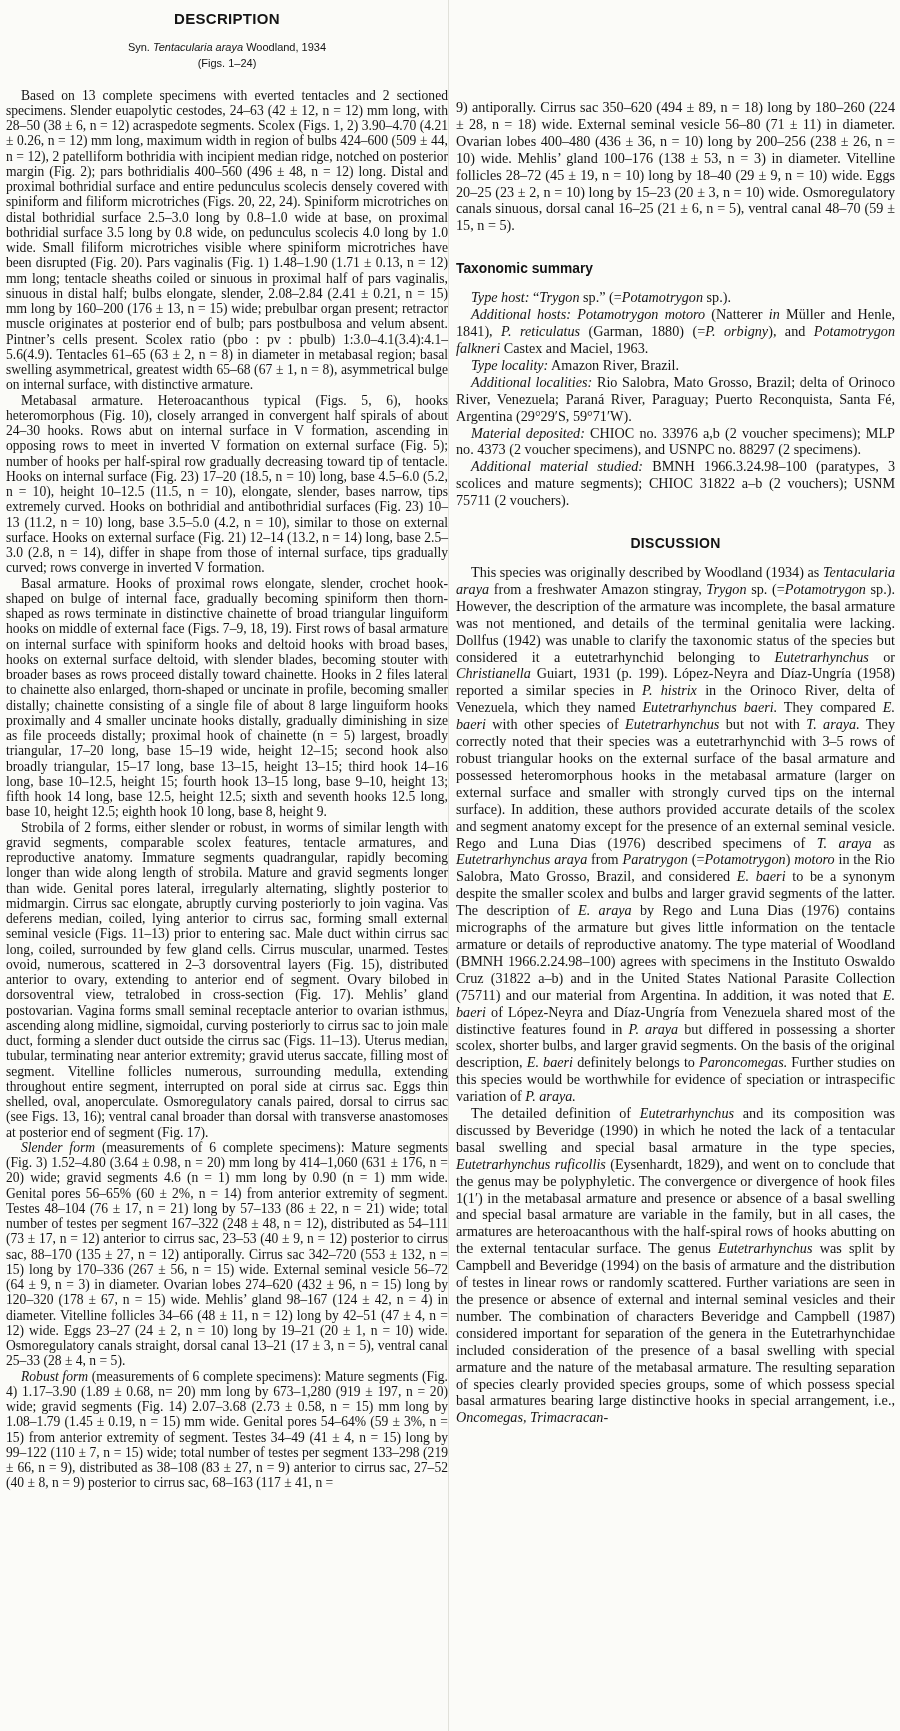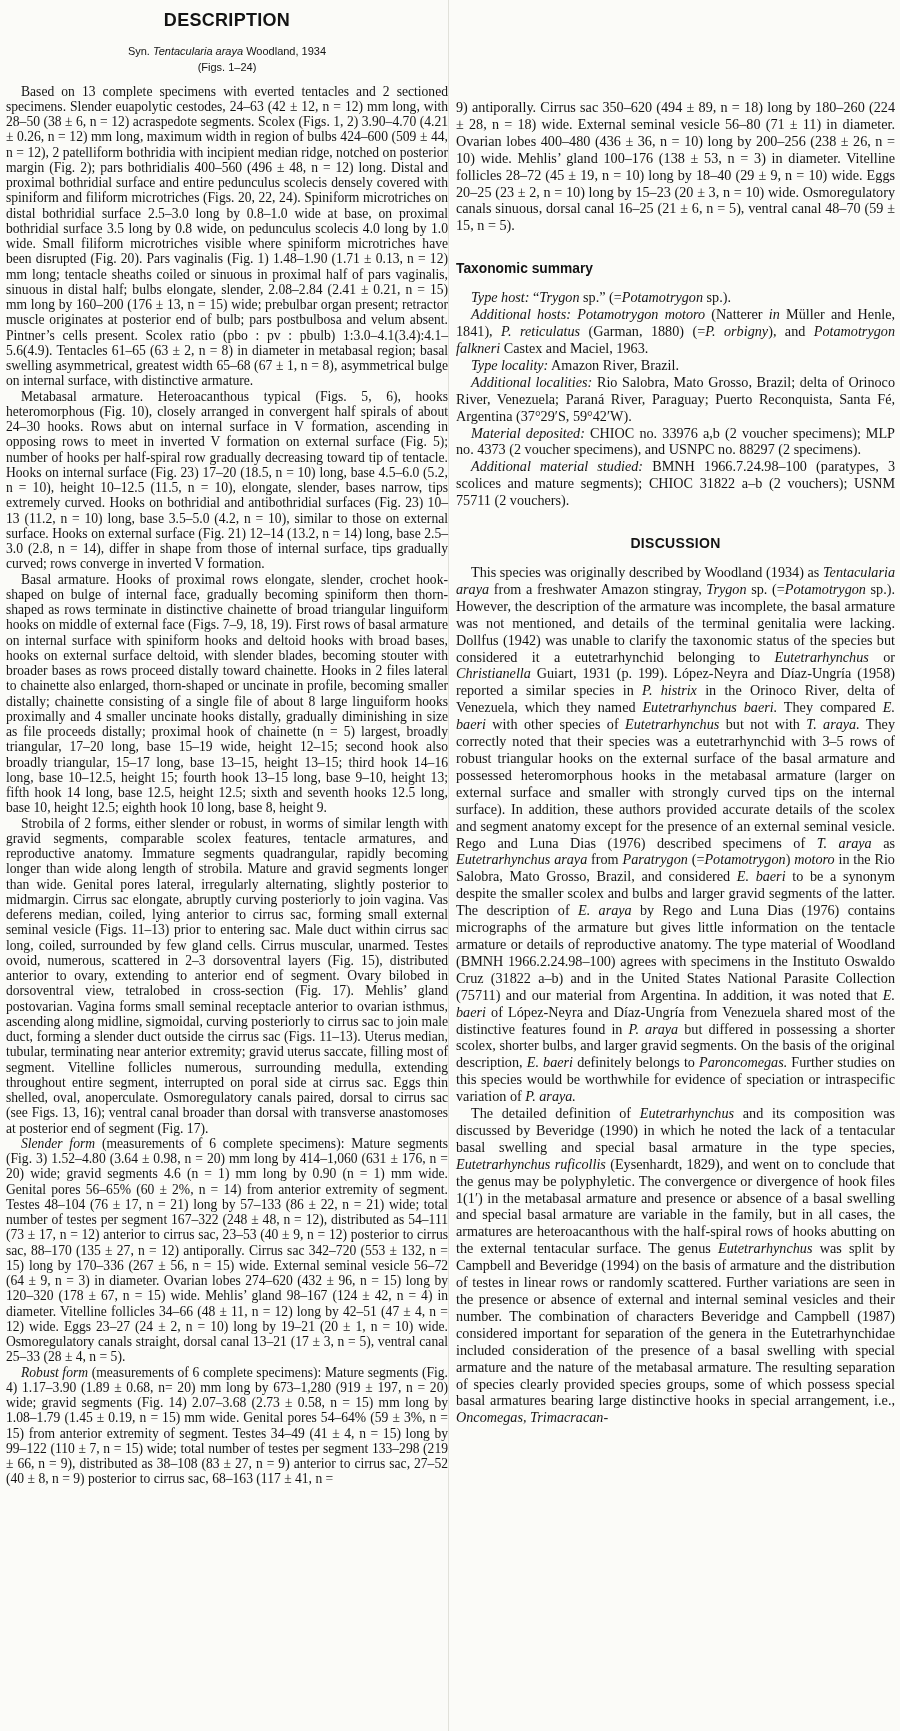--- a/index.html
+++ b/index.html
@@ -12,30 +12,30 @@
   .gutter {
     position:absolute; left:448px; top:0; width:1px; height:1731px;
     background:#e1e1da;
   }
   .col { position:absolute; box-sizing:border-box; }
   .col-left  { left:6px;  top:10px; width:442px; }
   .col-right { left:456px; top:99px; width:439px; }
 
   .sec-head {
     font-family:"Liberation Sans", sans-serif; font-weight:bold;
-    font-size:18px; text-align:center; margin:0; letter-spacing:.3px;
+    font-size:15px; text-align:center; margin:0; letter-spacing:.3px;
   }
   .title-block { margin-top:13px; }
   .t1 { font-family:"Liberation Sans", sans-serif; font-size:14px; font-weight:bold;
         text-align:center; margin:0; line-height:16.5px; }
   .t2 { font-family:"Liberation Sans", sans-serif; font-size:11px;
         text-align:center; margin:0; line-height:15.8px; }
 
   .body-text { text-align:justify; }
-  .col-left  .body-text { font-size:13.6px; line-height:15.25px; margin-top:8px; }
+  .col-left  .body-text { font-size:13.6px; line-height:15.25px; margin-top:16px; }
   .col-right .body-text { font-size:14.2px; line-height:16.9px; }
   .para { margin:0; }
   .indent { text-indent:15px; }
 
   .sub-head {
     font-family:"Liberation Sans", sans-serif; font-weight:bold;
     font-size:13.8px; text-align:left; margin:27px 0 13px 0;
   }
   .disc-head {
     font-family:"Liberation Sans", sans-serif; font-weight:bold;
@@ -69,22 +69,22 @@
 
 <div class="col col-right">
   <div class="body-text">
     <p class="para"><span>9) antiporally. Cirrus sac 350–620 (494 ± 89, n = 18) long by 180–260 (224 ± 28, n = 18) wide. External seminal vesicle 56–80 (71 ± 11) in diameter. Ovarian lobes 400–480 (436 ± 36, n = 10) long by 200–256 (238 ± 26, n = 10) wide. Mehlis’ gland 100–176 (138 ± 53, n = 3) in diameter. Vitelline follicles 28–72 (45 ± 19, n = 10) long by 18–40 (29 ± 9, n = 10) wide. Eggs 20–25 (23 ± 2, n = 10) long by 15–23 (20 ± 3, n = 10) wide. Osmoregulatory canals sinuous, dorsal canal 16–25 (21 ± 6, n = 5), ventral canal 48–70 (59 ± 15, n = 5).</span></p>
   </div>
   <h2 class="sub-head">Taxonomic summary</h2>
   <div class="body-text">
     <p class="para indent"><span class="st-i">Type host:</span><span> “</span><span class="st-i">Trygon</span><span> sp.” (=</span><span class="st-i">Potamotrygon</span><span> sp.).</span></p>
     <p class="para indent"><span class="st-i">Additional hosts:</span><span> </span><span class="st-i">Potamotrygon motoro</span><span> (Natterer </span><span class="st-i">in</span><span> Müller and Henle, 1841), </span><span class="st-i">P. reticulatus</span><span> (Garman, 1880) (=</span><span class="st-i">P. orbigny</span><span>), and </span><span class="st-i">Potamotrygon falkneri</span><span> Castex and Maciel, 1963.</span></p>
     <p class="para indent"><span class="st-i">Type locality:</span><span> Amazon River, Brazil.</span></p>
-    <p class="para indent"><span class="st-i">Additional localities:</span><span> Rio Salobra, Mato Grosso, Brazil; delta of Orinoco River, Venezuela; Paraná River, Paraguay; Puerto Reconquista, Santa Fé, Argentina (37°29′S, 59°42′W).</span></p>
+    <p class="para indent"><span class="st-i">Additional localities:</span><span> Rio Salobra, Mato Grosso, Brazil; delta of Orinoco River, Venezuela; Paraná River, Paraguay; Puerto Reconquista, Santa Fé, Argentina (29°29′S, 59°71′W).</span></p>
     <p class="para indent"><span class="st-i">Material deposited:</span><span> CHIOC no. 33976 a,b (2 voucher specimens); MLP no. 4373 (2 voucher specimens), and USNPC no. 88297 (2 specimens).</span></p>
-    <p class="para indent"><span class="st-i">Additional material studied:</span><span> BMNH 1966.7.24.98–100 (paratypes, 3 scolices and mature segments); CHIOC 31822 a–b (2 vouchers); USNM 75711 (2 vouchers).</span></p>
+    <p class="para indent"><span class="st-i">Additional material studied:</span><span> BMNH 1966.3.24.98–100 (paratypes, 3 scolices and mature segments); CHIOC 31822 a–b (2 vouchers); USNM 75711 (2 vouchers).</span></p>
   </div>
   <h2 class="disc-head">DISCUSSION</h2>
   <div class="body-text">
     <p class="para indent"><span>This species was originally described by Woodland (1934) as </span><span class="st-i">Tentacularia araya</span><span> from a freshwater Amazon stingray, </span><span class="st-i">Trygon</span><span> sp. (=</span><span class="st-i">Potamotrygon</span><span> sp.). However, the description of the armature was incomplete, the basal armature was not mentioned, and details of the terminal genitalia were lacking. Dollfus (1942) was unable to clarify the taxonomic status of the species but considered it a eutetrarhynchid belonging to </span><span class="st-i">Eutetrarhynchus</span><span> or </span><span class="st-i">Christianella</span><span> Guiart, 1931 (p. 199). López-Neyra and Díaz-Ungría (1958) reported a similar species in </span><span class="st-i">P. histrix</span><span> in the Orinoco River, delta of Venezuela, which they named </span><span class="st-i">Eutetrarhynchus baeri.</span><span> They compared </span><span class="st-i">E. baeri</span><span> with other species of </span><span class="st-i">Eutetrarhynchus</span><span> but not with </span><span class="st-i">T. araya.</span><span> They correctly noted that their species was a eutetrarhynchid with 3–5 rows of robust triangular hooks on the external surface of the basal armature and possessed heteromorphous hooks in the metabasal armature (larger on external surface and smaller with strongly curved tips on the internal surface). In addition, these authors provided accurate details of the scolex and segment anatomy except for the presence of an external seminal vesicle. Rego and Luna Dias (1976) described specimens of </span><span class="st-i">T. araya</span><span> as </span><span class="st-i">Eutetrarhynchus araya</span><span> from </span><span class="st-i">Paratrygon</span><span> (=</span><span class="st-i">Potamotrygon</span><span>) </span><span class="st-i">motoro</span><span> in the Rio Salobra, Mato Grosso, Brazil, and considered </span><span class="st-i">E. baeri</span><span> to be a synonym despite the smaller scolex and bulbs and larger gravid segments of the latter. The description of </span><span class="st-i">E. araya</span><span> by Rego and Luna Dias (1976) contains micrographs of the armature but gives little information on the tentacle armature or details of reproductive anatomy. The type material of Woodland (BMNH 1966.2.24.98–100) agrees with specimens in the Instituto Oswaldo Cruz (31822 a–b) and in the United States National Parasite Collection (75711) and our material from Argentina. In addition, it was noted that </span><span class="st-i">E. baeri</span><span> of López-Neyra and Díaz-Ungría from Venezuela shared most of the distinctive features found in </span><span class="st-i">P. araya</span><span> but differed in possessing a shorter scolex, shorter bulbs, and larger gravid segments. On the basis of the original description, </span><span class="st-i">E. baeri</span><span> definitely belongs to </span><span class="st-i">Paroncomegas.</span><span> Further studies on this species would be worthwhile for evidence of speciation or intraspecific variation of </span><span class="st-i">P. araya.</span></p>
     <p class="para indent"><span>The detailed definition of </span><span class="st-i">Eutetrarhynchus</span><span> and its composition was discussed by Beveridge (1990) in which he noted the lack of a tentacular basal swelling and special basal armature in the type species, </span><span class="st-i">Eutetrarhynchus ruficollis</span><span> (Eysenhardt, 1829), and went on to conclude that the genus may be polyphyletic. The convergence or divergence of hook files 1(1′) in the metabasal armature and presence or absence of a basal swelling and special basal armature are variable in the family, but in all cases, the armatures are heteroacanthous with the half-spiral rows of hooks abutting on the external tentacular surface. The genus </span><span class="st-i">Eutetrarhynchus</span><span> was split by Campbell and Beveridge (1994) on the basis of armature and the distribution of testes in linear rows or randomly scattered. Further variations are seen in the presence or absence of external and internal seminal vesicles and their number. The combination of characters Beveridge and Campbell (1987) considered important for separation of the genera in the Eutetrarhynchidae included consideration of the presence of a basal swelling with special armature and the nature of the metabasal armature. The resulting separation of species clearly provided species groups, some of which possess special basal armatures bearing large distinctive hooks in special arrangement, i.e., </span><span class="st-i">Oncomegas, Trimacracan-</span></p>
   </div>
 </div>
 
 </body></html>

